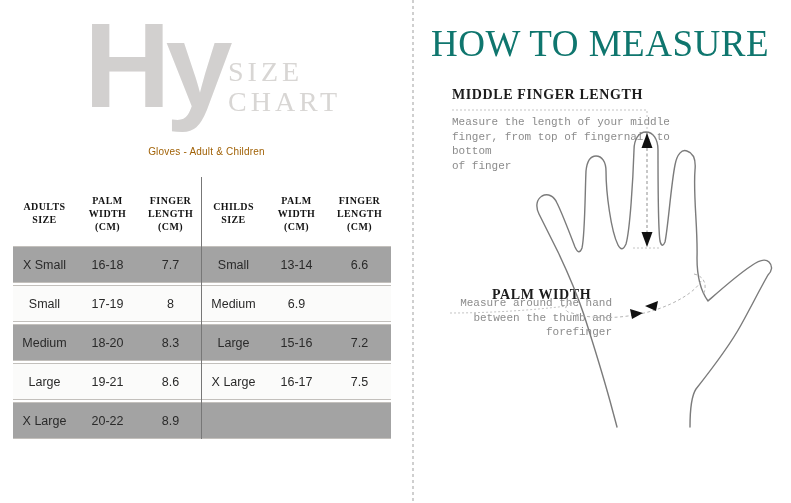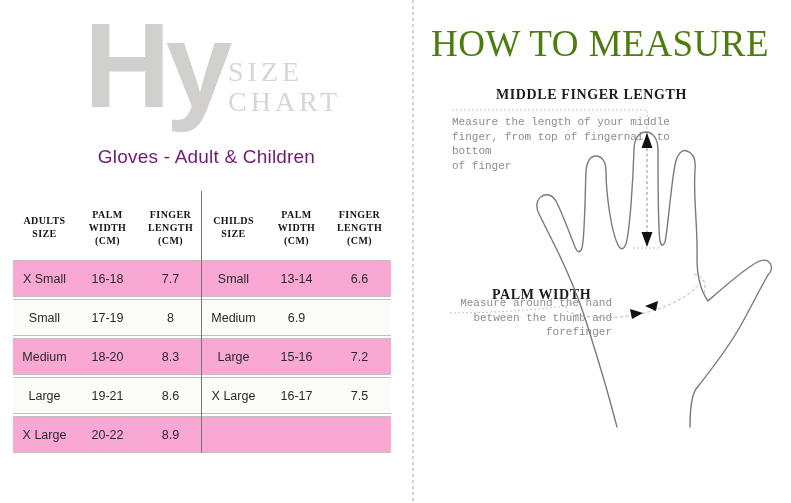--- a/index.html
+++ b/index.html
@@ -19,55 +19,55 @@
     font-size:120px;line-height:1;letter-spacing:-5px;color:#d2d0cf;
   }
   .logo-subtitle{
     position:absolute;left:228px;top:57px;
     font-family:"Liberation Serif",serif;font-size:28px;line-height:30px;
     letter-spacing:4px;color:#d8d6d4;white-space:pre-line;
   }
   
   .table-title{
     position:absolute;left:0;top:146px;width:413px;text-align:center;
-    font-size:19px;color:#701a75;letter-spacing:.2px;
-  }
-  .size-table{position:absolute;left:13px;top:196px;width:378px;}
+    font-size:10px;color:#a16207;letter-spacing:.2px;
+  }
+  .size-table{position:absolute;left:13px;top:182px;width:378px;}
   .thead{
     display:grid;grid-template-columns:repeat(6,1fr);height:62px;align-items:center;
   }
   .th{
     font-family:"Liberation Serif",serif;font-weight:bold;font-size:10px;
     line-height:13px;letter-spacing:.4px;color:#141414;text-align:center;
     white-space:pre-line;
   }
   .trow{
     display:grid;grid-template-columns:repeat(6,1fr);height:35px;
     margin-top:2px;border-top:1px solid #c3c0bc;border-bottom:1px solid #c3c0bc;
   }
-  .trow.shaded{background:#f9a8d4;}
+  .trow.shaded{background:#a3a3a3;}
   .trow.light{background:#fbfbfa;}
   .tc{
     display:flex;align-items:center;justify-content:center;
     font-size:12.5px;color:#2a2a2a;
   }
   .table-center-line{
     position:absolute;left:188px;top:-5px;bottom:0;width:1px;background:#777;
   }
   
   .htm-title{
     position:absolute;left:431px;top:22px;
     font-family:"Liberation Serif",serif;font-size:37px;line-height:1.2;
-    color:#4d7c0f;letter-spacing:.5px;white-space:nowrap;
+    color:#0f766e;letter-spacing:.5px;white-space:nowrap;
   }
   .measure-heading{
     position:absolute;font-family:"Liberation Serif",serif;font-weight:bold;
     font-size:14px;letter-spacing:.6px;color:#1c1c1c;white-space:nowrap;
   }
-  .mfl-heading{left:452px;top:87px;margin-left:44px;}
+  .mfl-heading{left:452px;top:87px;}
   .pw-heading{left:452px;top:287px;margin-left:40px;}
   .measure-desc{
     position:absolute;font-size:11px;line-height:14.5px;color:#8c8c8c;
     white-space:pre-line;
     font-family:Liberation Mono, monospace;
   }
   .mfl-desc{left:452px;top:115px;width:220px;}
   .pw-desc{left:452px;top:296px;width:160px;text-align:right;}
   .hand-svg{position:absolute;left:0;top:0;pointer-events:none;}
 </style>

